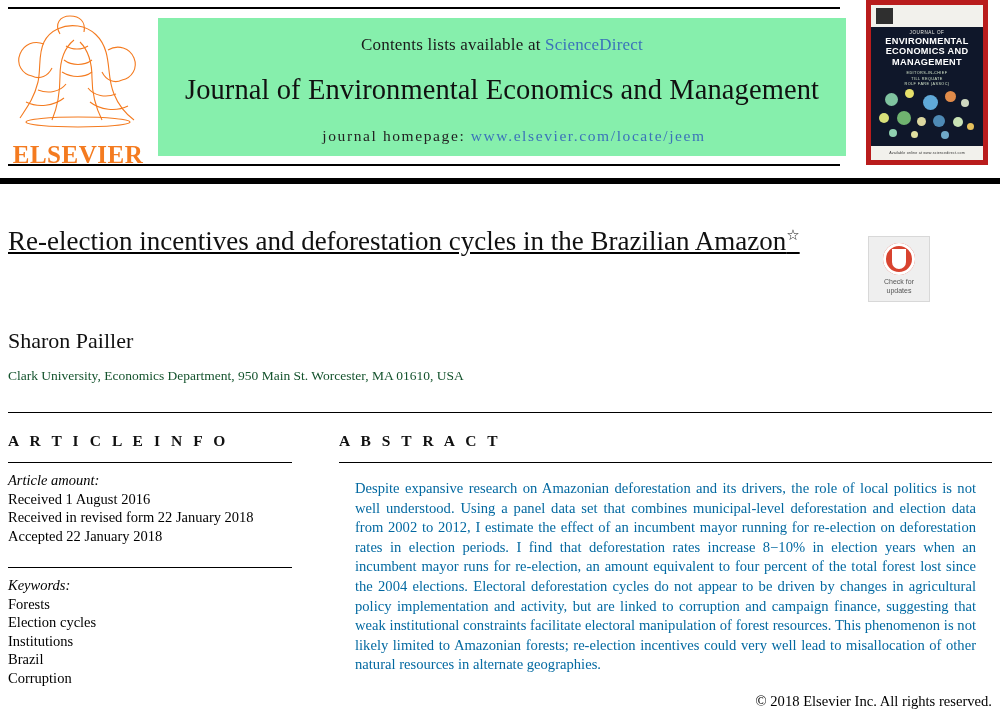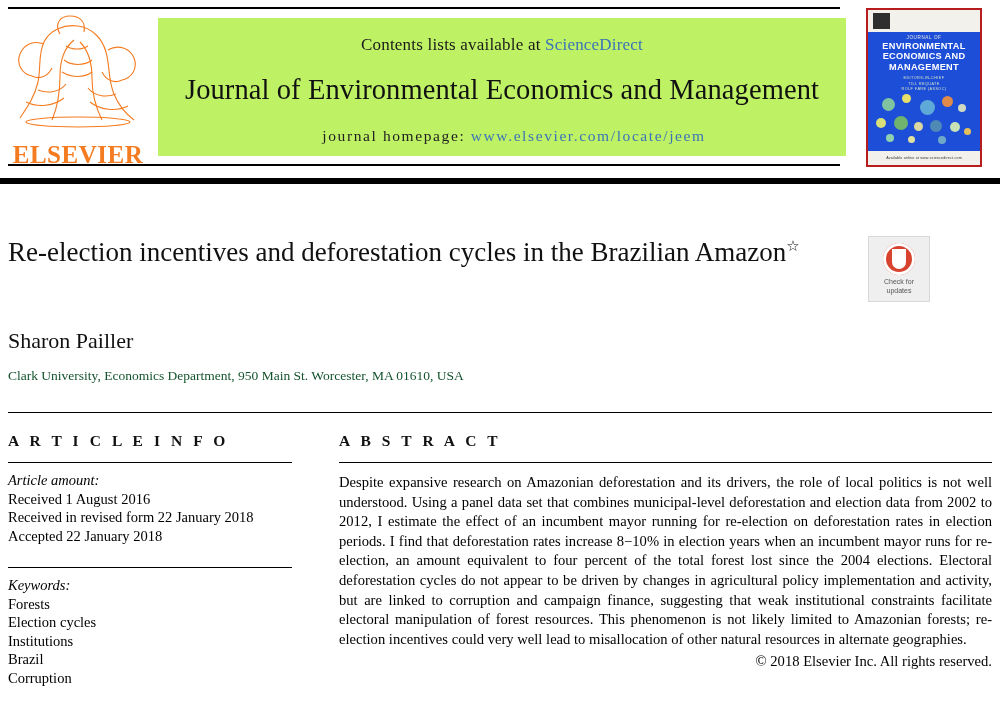--- a/index.html
+++ b/index.html
@@ -78,21 +78,21 @@
     line-height: 26px;
   }
 
   
   .center-band {
     position: absolute;
     left: 158px;
     top: 18px;
     width: 688px;
     height: 138px;
-    background: #bef264;
+    background: #86efac;
     text-align: center;
   }
   .contents-line {
     position: absolute;
     left: 0;
     top: 17px;
     width: 100%;
     font-size: 17px;
     color: #1a1a1a;
     letter-spacing: 0.2px;
@@ -120,25 +120,25 @@
     margin-left: 12px;
   }
   .homepage-line .hp-link {
     color: #3b73b9;
   }
 
   
   .cover {
     position: absolute;
     left: 866px;
-    top: 8px;
+    top: 0;
     width: 112px;
     height: 155px;
-    border: 2px solid #b91c1c;
-    background: #1d4ed8;
+    border: 5px solid #b91c1c;
+    background: #0f172a;
     overflow: hidden;
   }
   .cover-top {
     position: absolute;
     left: 0; top: 0;
     width: 112px; height: 22px;
     background: #f2f1ec;
   }
   .cover-top-mark {
     position: absolute;
@@ -206,22 +206,23 @@
     font-size: 3.6px;
     text-align: center;
     line-height: 14px;
     letter-spacing: 0.2px;
   }
 
   
   .title-block {
     position: absolute;
     left: 8px;
-    top: 228px;
+    top: 217px;
     width: 840px;
+    text-decoration: underline;
   }
   .paper-title {
     font-size: 27px;
     line-height: 36px;
     color: #111;
     margin: 0;
     font-weight: normal;
   }
   .paper-title .dagger {
     font-size: 15px;
@@ -355,22 +356,22 @@
   .abstract-rule {
     width: 653px;
     height: 1px;
     background: #000;
     margin: 0 0 10px 0;
   }
   .abstract-text {
     font-size: 14.6px;
     line-height: 19.6px;
     text-align: justify;
-    margin: 0;
-    color: #000000;
+    margin: 16px;
+    color: #0369a1;
     hyphens: none;
   }
   .copyright {
     text-align: right;
     font-size: 14.6px;
     line-height: 20px;
     margin-top: 2px;
   }
 </style>
 </head>

